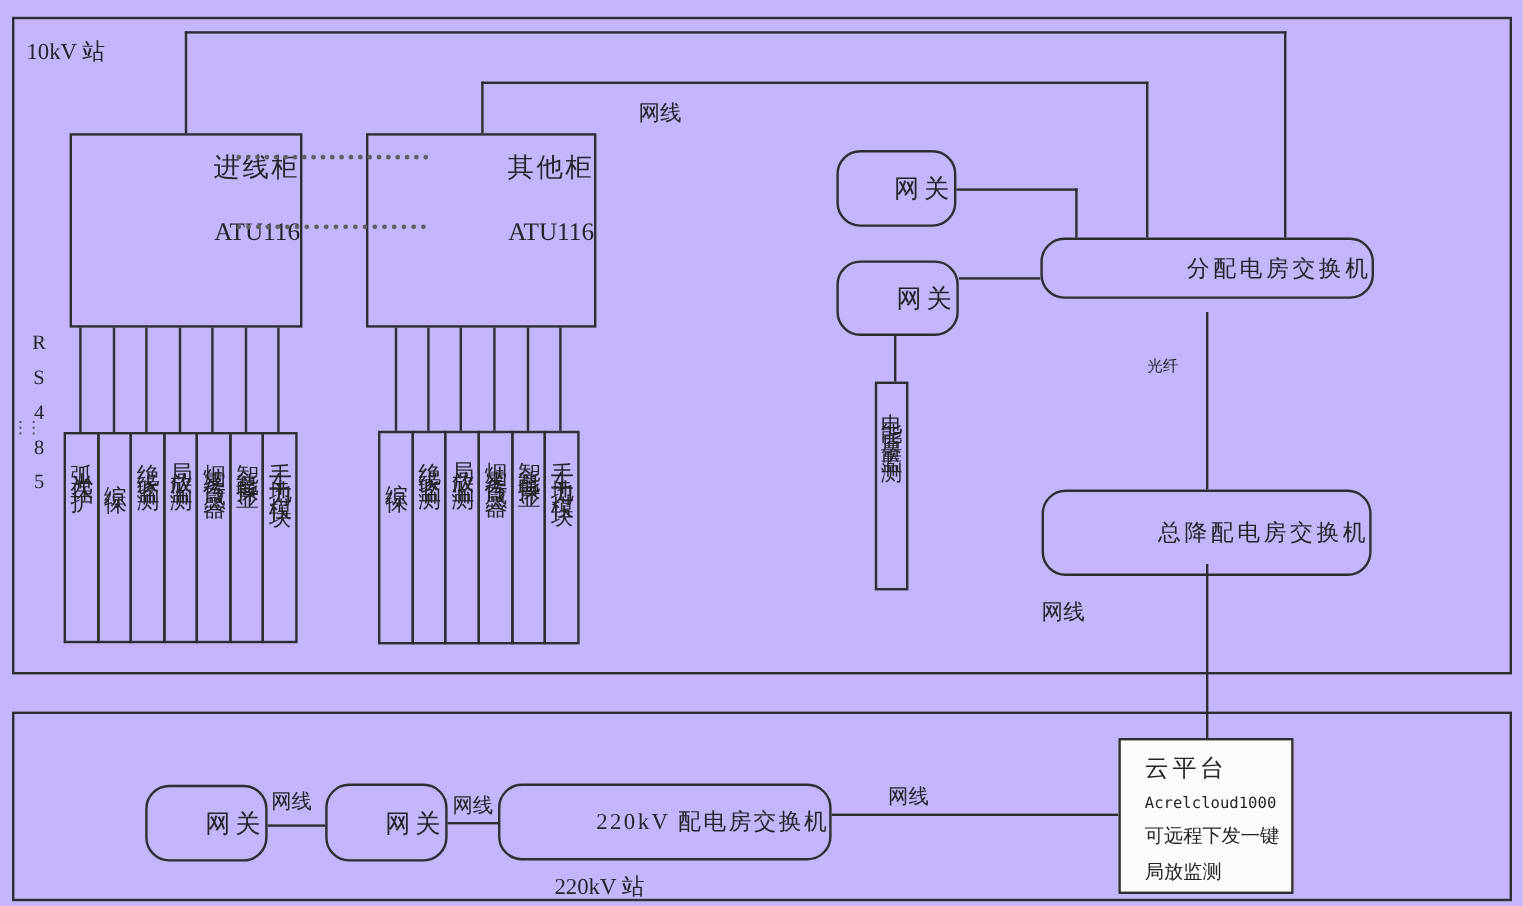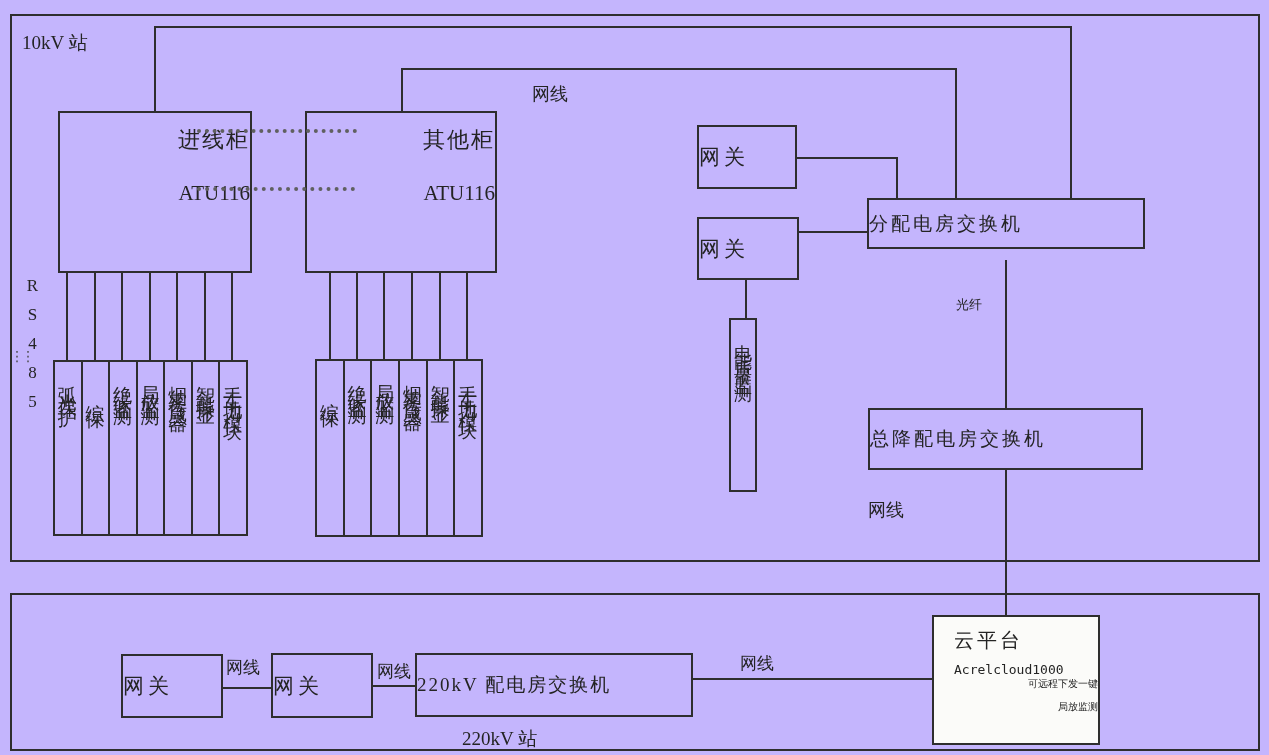--- a/index.html
+++ b/index.html
@@ -16,25 +16,25 @@
   .cab{display:flex;flex-direction:column;align-items:flex-end;}
   .cab .cab-title{margin-top:12px;font-size:22px;letter-spacing:2px;}
   .cab .cab-dev{margin-top:26px;font-size:21px;}
   .cells{position:absolute;display:flex;box-sizing:border-box;}
   .cell{flex:1 1 0;border:2px solid #2e2e2e;margin-left:-2px;box-sizing:border-box;
         display:flex;justify-content:center;padding-top:9px;background:transparent;}
   .cell:first-child{margin-left:0;}
   .cell span{writing-mode:vertical-rl;text-orientation:upright;font-size:19px;letter-spacing:7px;line-height:1;}
   .cell.short{padding-top:27px;}
   .vtext{writing-mode:vertical-rl;text-orientation:upright;line-height:1;}
-  .center-lbl{display:flex;align-items:center;justify-content:flex-start;}
+  .center-lbl{display:flex;align-items:center;justify-content:flex-end;border-radius:20px;}
   .cloud{display:flex;flex-direction:column;padding:10px 0 0 20px;box-sizing:border-box;background:#fbfbf9;}
   .cloud .c-title{font-size:20px;letter-spacing:3px;margin-bottom:8px;}
-  .cloud .c-line{font-size:10px;margin-bottom:9px;font-family:Liberation Serif, serif;text-align:right;}
-  .cloud .c-prod{font-family:"DejaVu Sans Mono","Liberation Mono",monospace;font-size:13px;margin-bottom:0;}
+  .cloud .c-line{font-size:16px;margin-bottom:9px;font-family:Liberation Serif, serif;}
+  .cloud .c-prod{font-family:"DejaVu Sans Mono","Liberation Mono",monospace;font-size:13px;margin-bottom:10px;}
 </style>
 </head>
 <body>
 
 <div class="canvas">
 
   <div class="box" style="left:10px;top:14px;width:1250px;height:548px;"></div>
   <div class="lbl" style="left:22px;top:30px;font-size:19px;">10kV 站</div>
 
   <div class="vline" style="left:154px;top:26px;height:85px;"></div>
@@ -138,21 +138,21 @@
     <span class="vtext" style="font-size:18px;letter-spacing:8px;">电能质量监测</span>
   </div>
 
   <div class="box center-lbl" style="left:867px;top:198px;width:278px;height:51px;">
     <span style="font-size:19px;letter-spacing:3px;">分配电房交换机</span>
   </div>
 
   <div class="vline" style="left:1005px;top:260px;height:148px;"></div>
   <div class="lbl" style="left:956px;top:296px;font-size:13px;">光纤</div>
 
-  <div class="box center-lbl" style="left:868px;top:408px;width:275px;height:62px;">
+  <div class="box center-lbl" style="left:868px;top:408px;width:275px;height:72px;">
     <span style="font-size:19px;letter-spacing:3px;">总降配电房交换机</span>
   </div>
 
   <div class="vline" style="left:1005px;top:470px;height:145px;"></div>
   <div class="lbl" style="left:868px;top:498px;font-size:18px;">网线</div>
 
   <div class="box" style="left:10px;top:593px;width:1250px;height:158px;"></div>
   <div class="lbl" style="left:462px;top:726px;font-size:19px;">220kV 站</div>
 
   <div class="box center-lbl" style="left:121px;top:654px;width:102px;height:64px;">
@@ -167,20 +167,20 @@
   <div class="lbl" style="left:377px;top:660px;font-size:17px;">网线</div>
   <div class="hline" style="left:373px;top:685px;width:42px;"></div>
 
   <div class="box center-lbl" style="left:415px;top:653px;width:278px;height:64px;">
     <span style="font-size:19px;letter-spacing:2px;">220kV 配电房交换机</span>
   </div>
 
   <div class="hline" style="left:693px;top:678px;width:239px;"></div>
   <div class="lbl" style="left:740px;top:652px;font-size:17px;">网线</div>
 
-  <div class="box cloud" style="left:932px;top:615px;width:168px;height:130px;">
+  <div class="box cloud" style="left:932px;top:615px;width:146px;height:130px;">
     <div class="c-title">云平台</div>
     <div class="c-prod">Acrelcloud1000</div>
     <div class="c-line">可远程下发一键</div>
     <div class="c-line">局放监测</div>
   </div>
 
 </div>
 
 </body></html>

